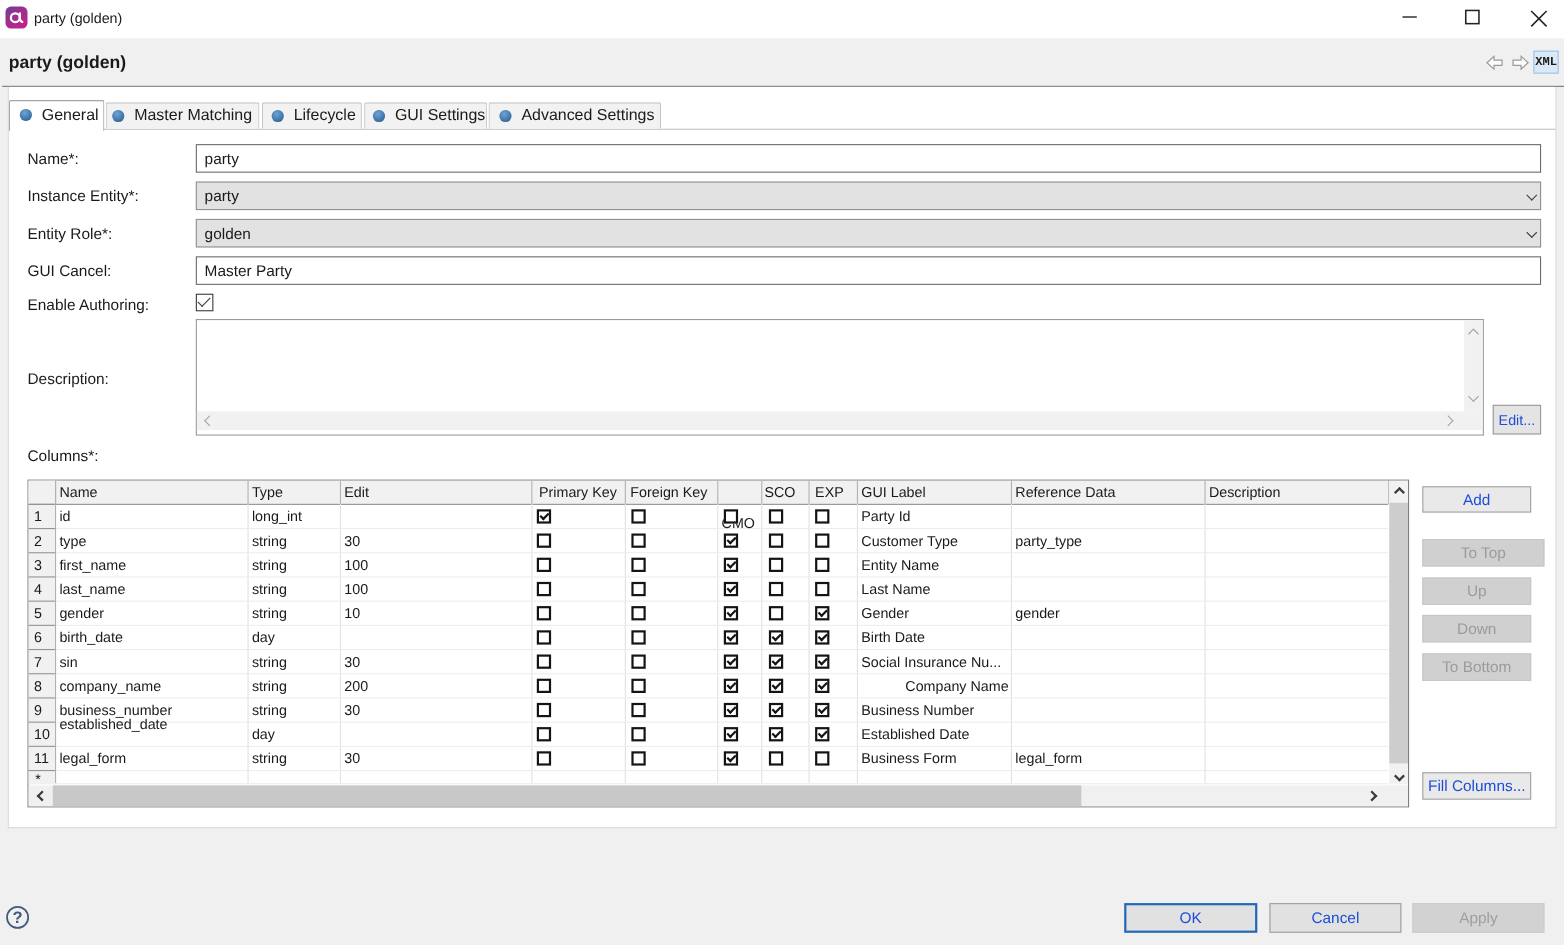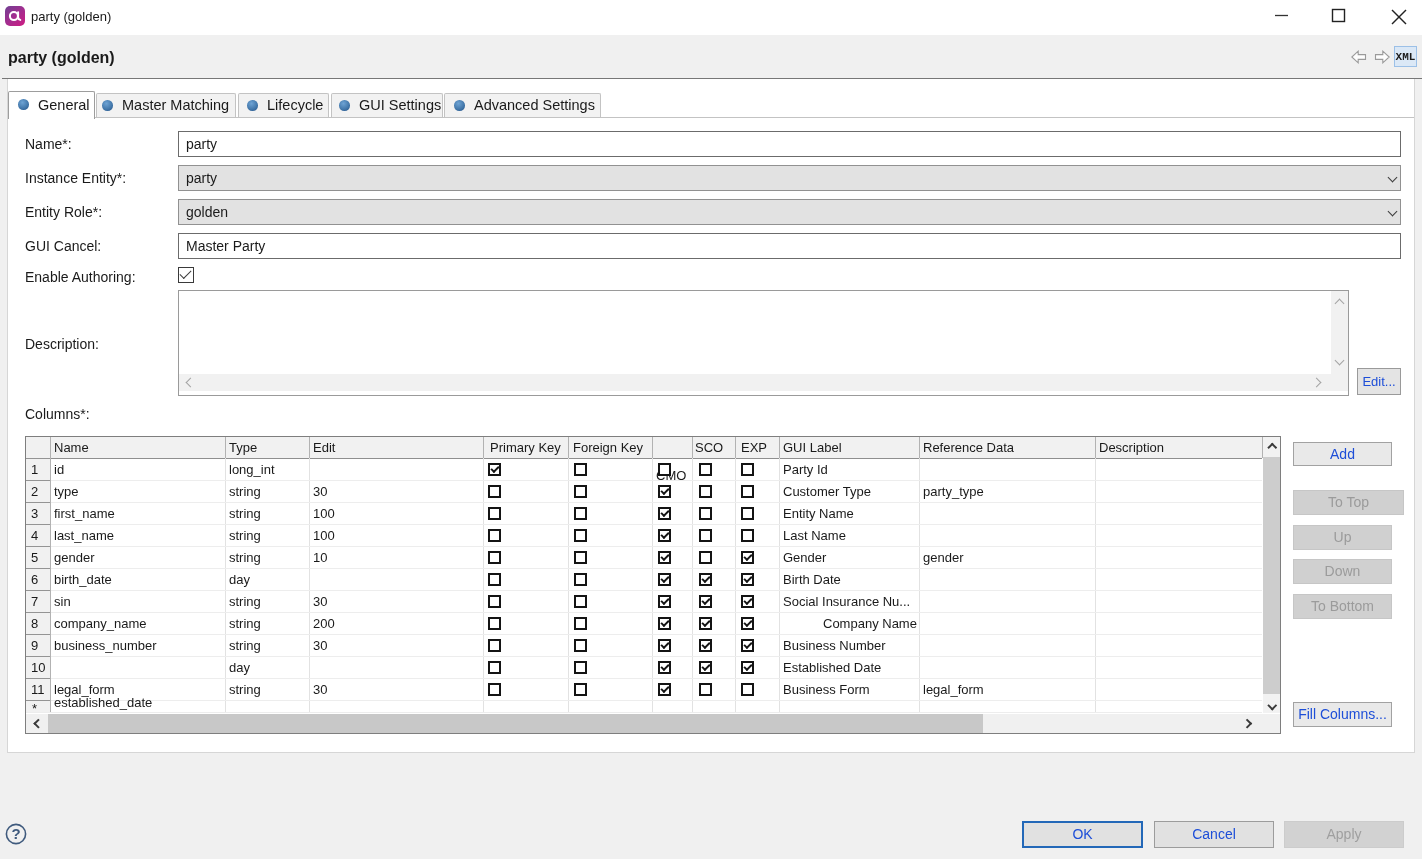--- a/index.html
+++ b/index.html
@@ -236,21 +236,21 @@
 <div class="hdrtxt" style="left:54px;top:637.5px;">business_number</div>
 <div class="hdrtxt" style="left:229px;top:637.5px;">string</div>
 <div class="hdrtxt" style="left:313px;top:637.5px;">30</div>
 <div class="cb" style="left:488px;top:638.5px;"></div>
 <div class="cb" style="left:574px;top:638.5px;"></div>
 <div class="cb c" style="left:658px;top:638.5px;"></div>
 <div class="cb c" style="left:699px;top:638.5px;"></div>
 <div class="cb c" style="left:741px;top:638.5px;"></div>
 <div class="hdrtxt" style="left:783px;top:637.5px;">Business Number</div>
 <div class="hdrtxt" style="left:31px;top:659.5px;">10</div>
-<div class="hdrtxt" style="left:54px;top:695px;">established_date</div>
+<div class="hdrtxt" style="left:54px;top:651px;">established_date</div>
 <div class="hdrtxt" style="left:229px;top:659.5px;">day</div>
 <div class="cb" style="left:488px;top:660.5px;"></div>
 <div class="cb" style="left:574px;top:660.5px;"></div>
 <div class="cb c" style="left:658px;top:660.5px;"></div>
 <div class="cb c" style="left:699px;top:660.5px;"></div>
 <div class="cb c" style="left:741px;top:660.5px;"></div>
 <div class="hdrtxt" style="left:783px;top:659.5px;">Established Date</div>
 <div class="hdrtxt" style="left:31px;top:681.5px;">11</div>
 <div class="hdrtxt" style="left:54px;top:681.5px;">legal_form</div>
 <div class="hdrtxt" style="left:229px;top:681.5px;">string</div>

